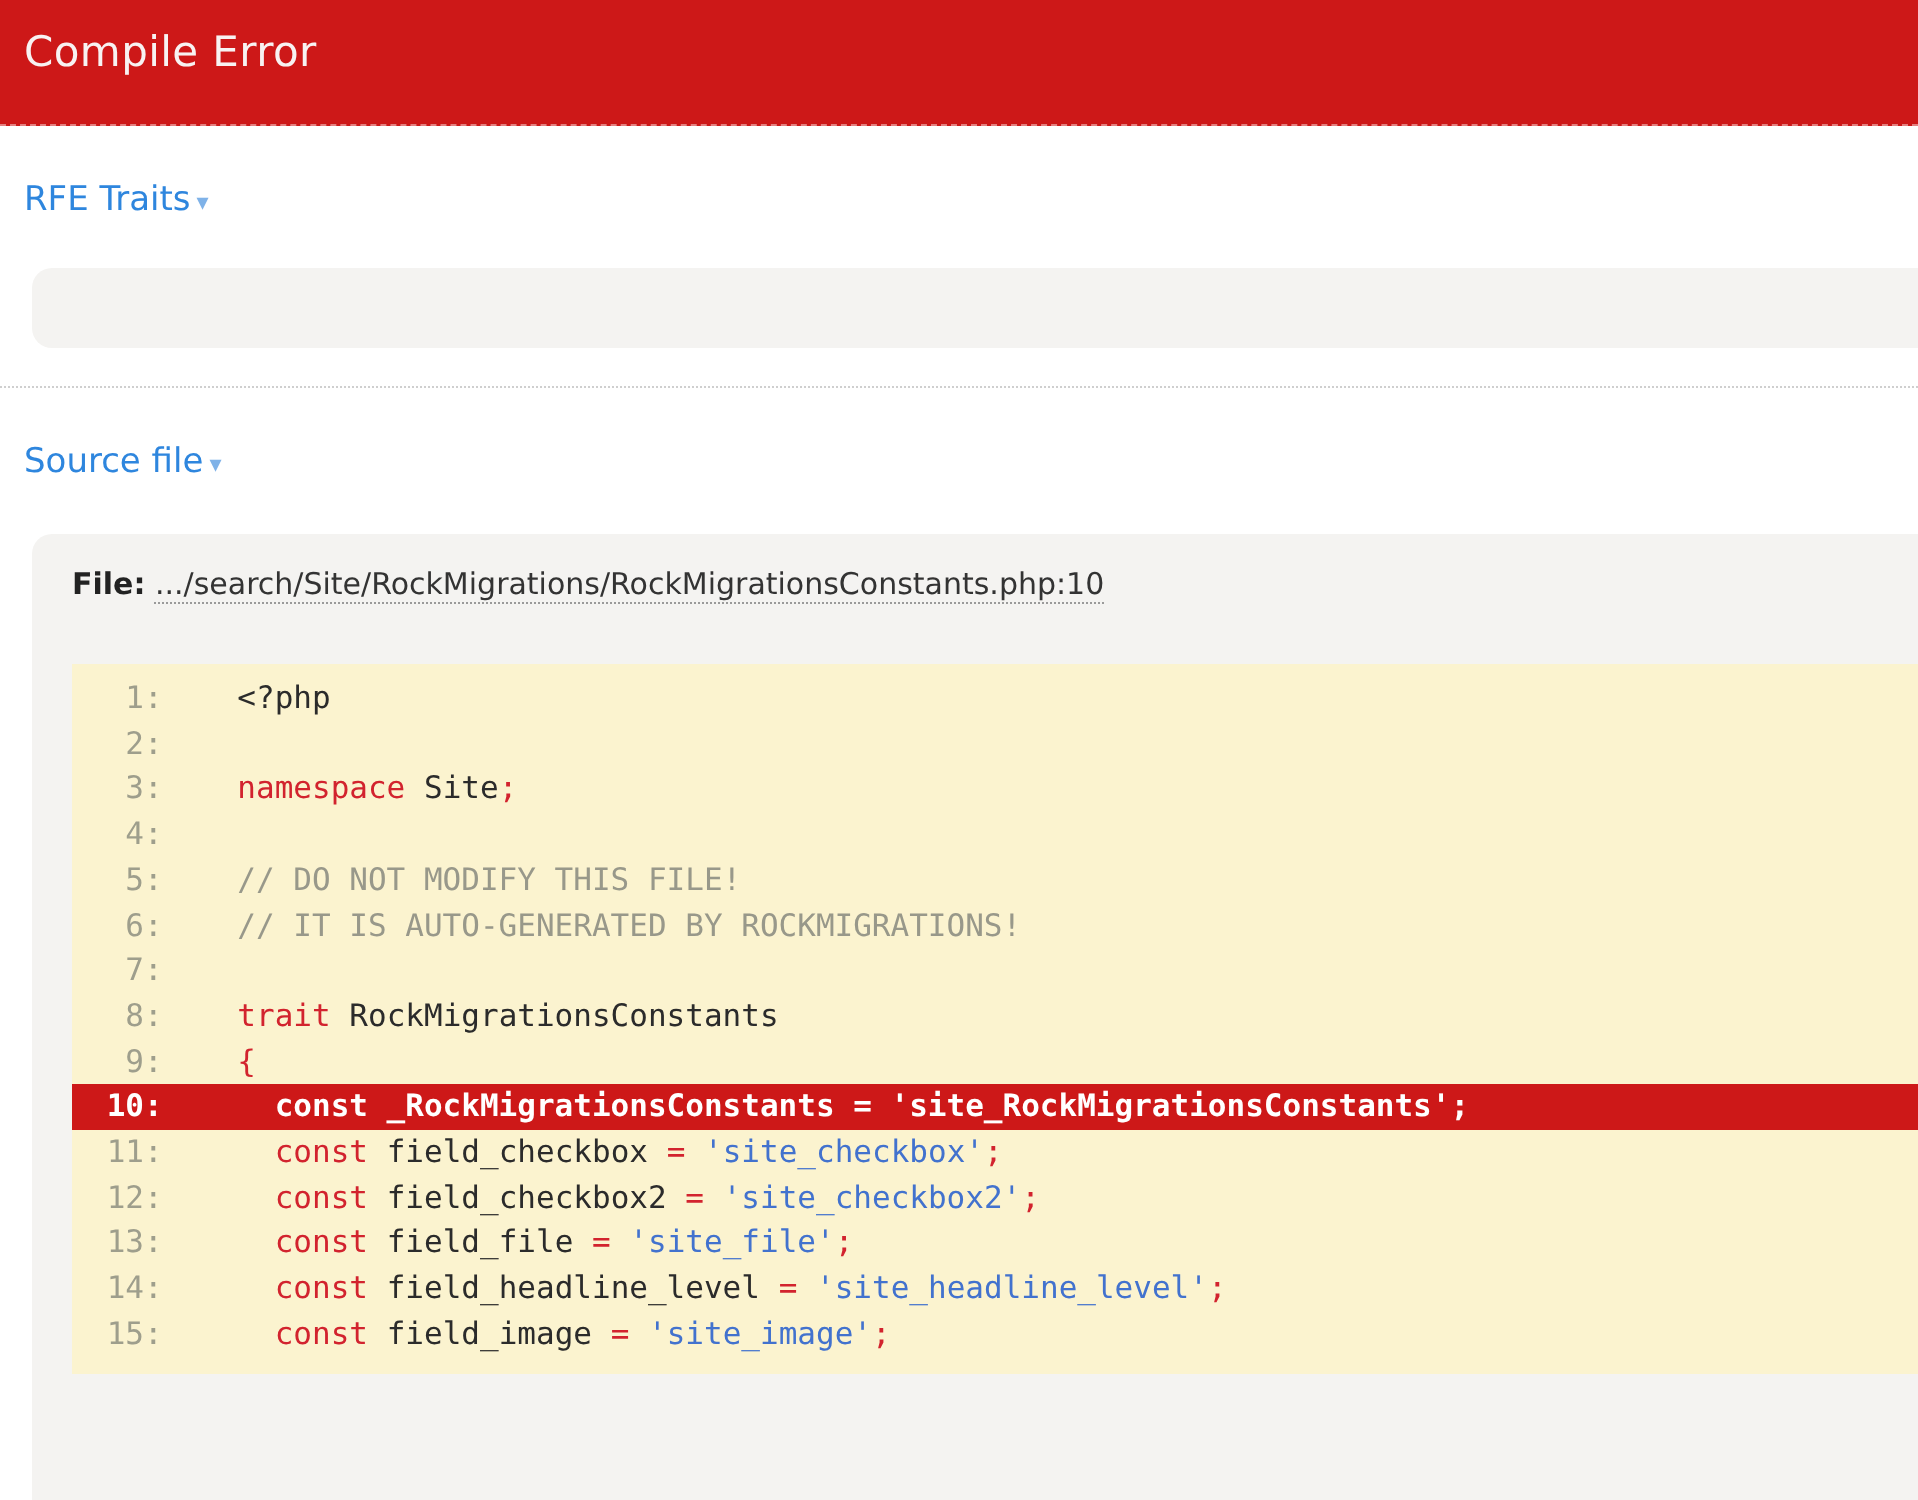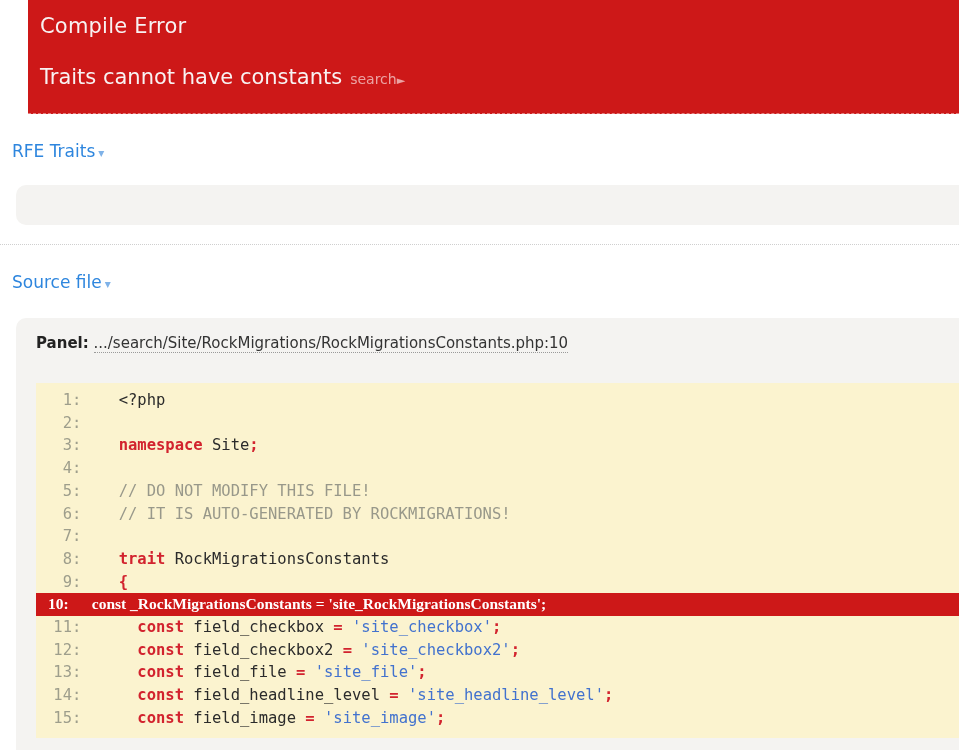--- a/index.html
+++ b/index.html
@@ -9,21 +9,20 @@
     background: #ffffff;
     font-family: "DejaVu Sans", "Liberation Sans", sans-serif;
   }
 
   
   .error-header {
     background: var(--header-red, #CD1818);
     color: #F8F2F2;
     padding: 14px 12px 24px 12px;
     border-bottom: 1px dashed rgba(255,255,255,.45);
-    margin-left: 28px;
   }
   .error-caption {
     margin: 0; font-size: 21px; font-weight: normal; letter-spacing: .2px;
   }
   .error-message-row {
     margin: 27px 0 0 0; font-size: 21px; font-weight: normal;
   }
   .search-link {
     font-size: 14px; color: rgba(255,255,255,.6);
     text-decoration: none; margin-left: 8px; cursor: pointer;
@@ -74,46 +73,45 @@
     margin: 30px 0 0 0;
     padding: 6px 0 8px 0;
     background: var(--code-background, #FBF3CF);
     font-family: "DejaVu Sans Mono", "Liberation Mono", monospace;
     font-size: 15.5px; line-height: 22.7px;
     color: var(--text-dark, #2B2B2B);
     white-space: pre;
   }
   .line { display: block; padding-left: 8px; }
   .line .g { color: var(--line-number, #9E9E8C); }
-  .line .k { color: var(--keyword, #D2232E); font-weight: bold; }
+  .line .k { color: var(--keyword, #D2232E); font-weight: normal; }
   .line .s { color: var(--string, #4272CE); }
   .line .c { color: var(--comment, #98988A); }
   .line .d { color: var(--text-dark, #2B2B2B); }
   .line.hl {
     background: var(--highlight-red, #CD1818);
     font-weight: bold;
   }
-  .line.hl span { color: #ffffff !important; font-style: normal; font-family: Liberation Serif, serif; }
+  .line.hl span { color: #ffffff !important; font-style: normal; }
 </style>
 </head>
 <body>
 
 <header class="error-header">
   <p class="error-caption">Compile Error</p>
-  <h1 class="error-message-row"><span>Traits cannot have constants</span><a class="search-link"><span>search</span><span class="arrow">►</span></a></h1>
 </header>
 
 <section class="section">
   <a class="section-toggle"><span>RFE Traits</span><span class="caret">▾</span></a>
 </section>
 <div class="panel panel-empty"></div>
 
 <hr class="divider">
 
 <section class="section">
   <a class="section-toggle"><span>Source file</span><span class="caret">▾</span></a>
 </section>
 
 <div class="panel source-panel">
-  <p class="file-line"><span class="label">Panel:</span>
+  <p class="file-line"><span class="label">File:</span>
     <a class="file-link"><span>.../search/Site/RockMigrations/</span><b>RockMigrationsConstants.php</b><span>:10</span></a></p>
   <pre class="code" id="code"><div class="line"><span class="g">  1:    </span><span class="d">&lt;?php</span></div><div class="line"><span class="g">  2:    </span></div><div class="line"><span class="g">  3:    </span><span class="k">namespace</span><span class="d"> Site</span><span class="k">;</span></div><div class="line"><span class="g">  4:    </span></div><div class="line"><span class="g">  5:    </span><span class="c">// DO NOT MODIFY THIS FILE!</span></div><div class="line"><span class="g">  6:    </span><span class="c">// IT IS AUTO-GENERATED BY ROCKMIGRATIONS!</span></div><div class="line"><span class="g">  7:    </span></div><div class="line"><span class="g">  8:    </span><span class="k">trait</span><span class="d"> RockMigrationsConstants</span></div><div class="line"><span class="g">  9:    </span><span class="k">{</span></div><div class="line hl"><span class="g"> 10:    </span><span class="d">  const _RockMigrationsConstants = 'site_RockMigrationsConstants';</span></div><div class="line"><span class="g"> 11:    </span><span class="d">  </span><span class="k">const</span><span class="d"> field_checkbox </span><span class="k">=</span><span class="d"> </span><span class="s">'site_checkbox'</span><span class="k">;</span></div><div class="line"><span class="g"> 12:    </span><span class="d">  </span><span class="k">const</span><span class="d"> field_checkbox2 </span><span class="k">=</span><span class="d"> </span><span class="s">'site_checkbox2'</span><span class="k">;</span></div><div class="line"><span class="g"> 13:    </span><span class="d">  </span><span class="k">const</span><span class="d"> field_file </span><span class="k">=</span><span class="d"> </span><span class="s">'site_file'</span><span class="k">;</span></div><div class="line"><span class="g"> 14:    </span><span class="d">  </span><span class="k">const</span><span class="d"> field_headline_level </span><span class="k">=</span><span class="d"> </span><span class="s">'site_headline_level'</span><span class="k">;</span></div><div class="line"><span class="g"> 15:    </span><span class="d">  </span><span class="k">const</span><span class="d"> field_image </span><span class="k">=</span><span class="d"> </span><span class="s">'site_image'</span><span class="k">;</span></div></pre>
 </div>
 
 </body></html>

